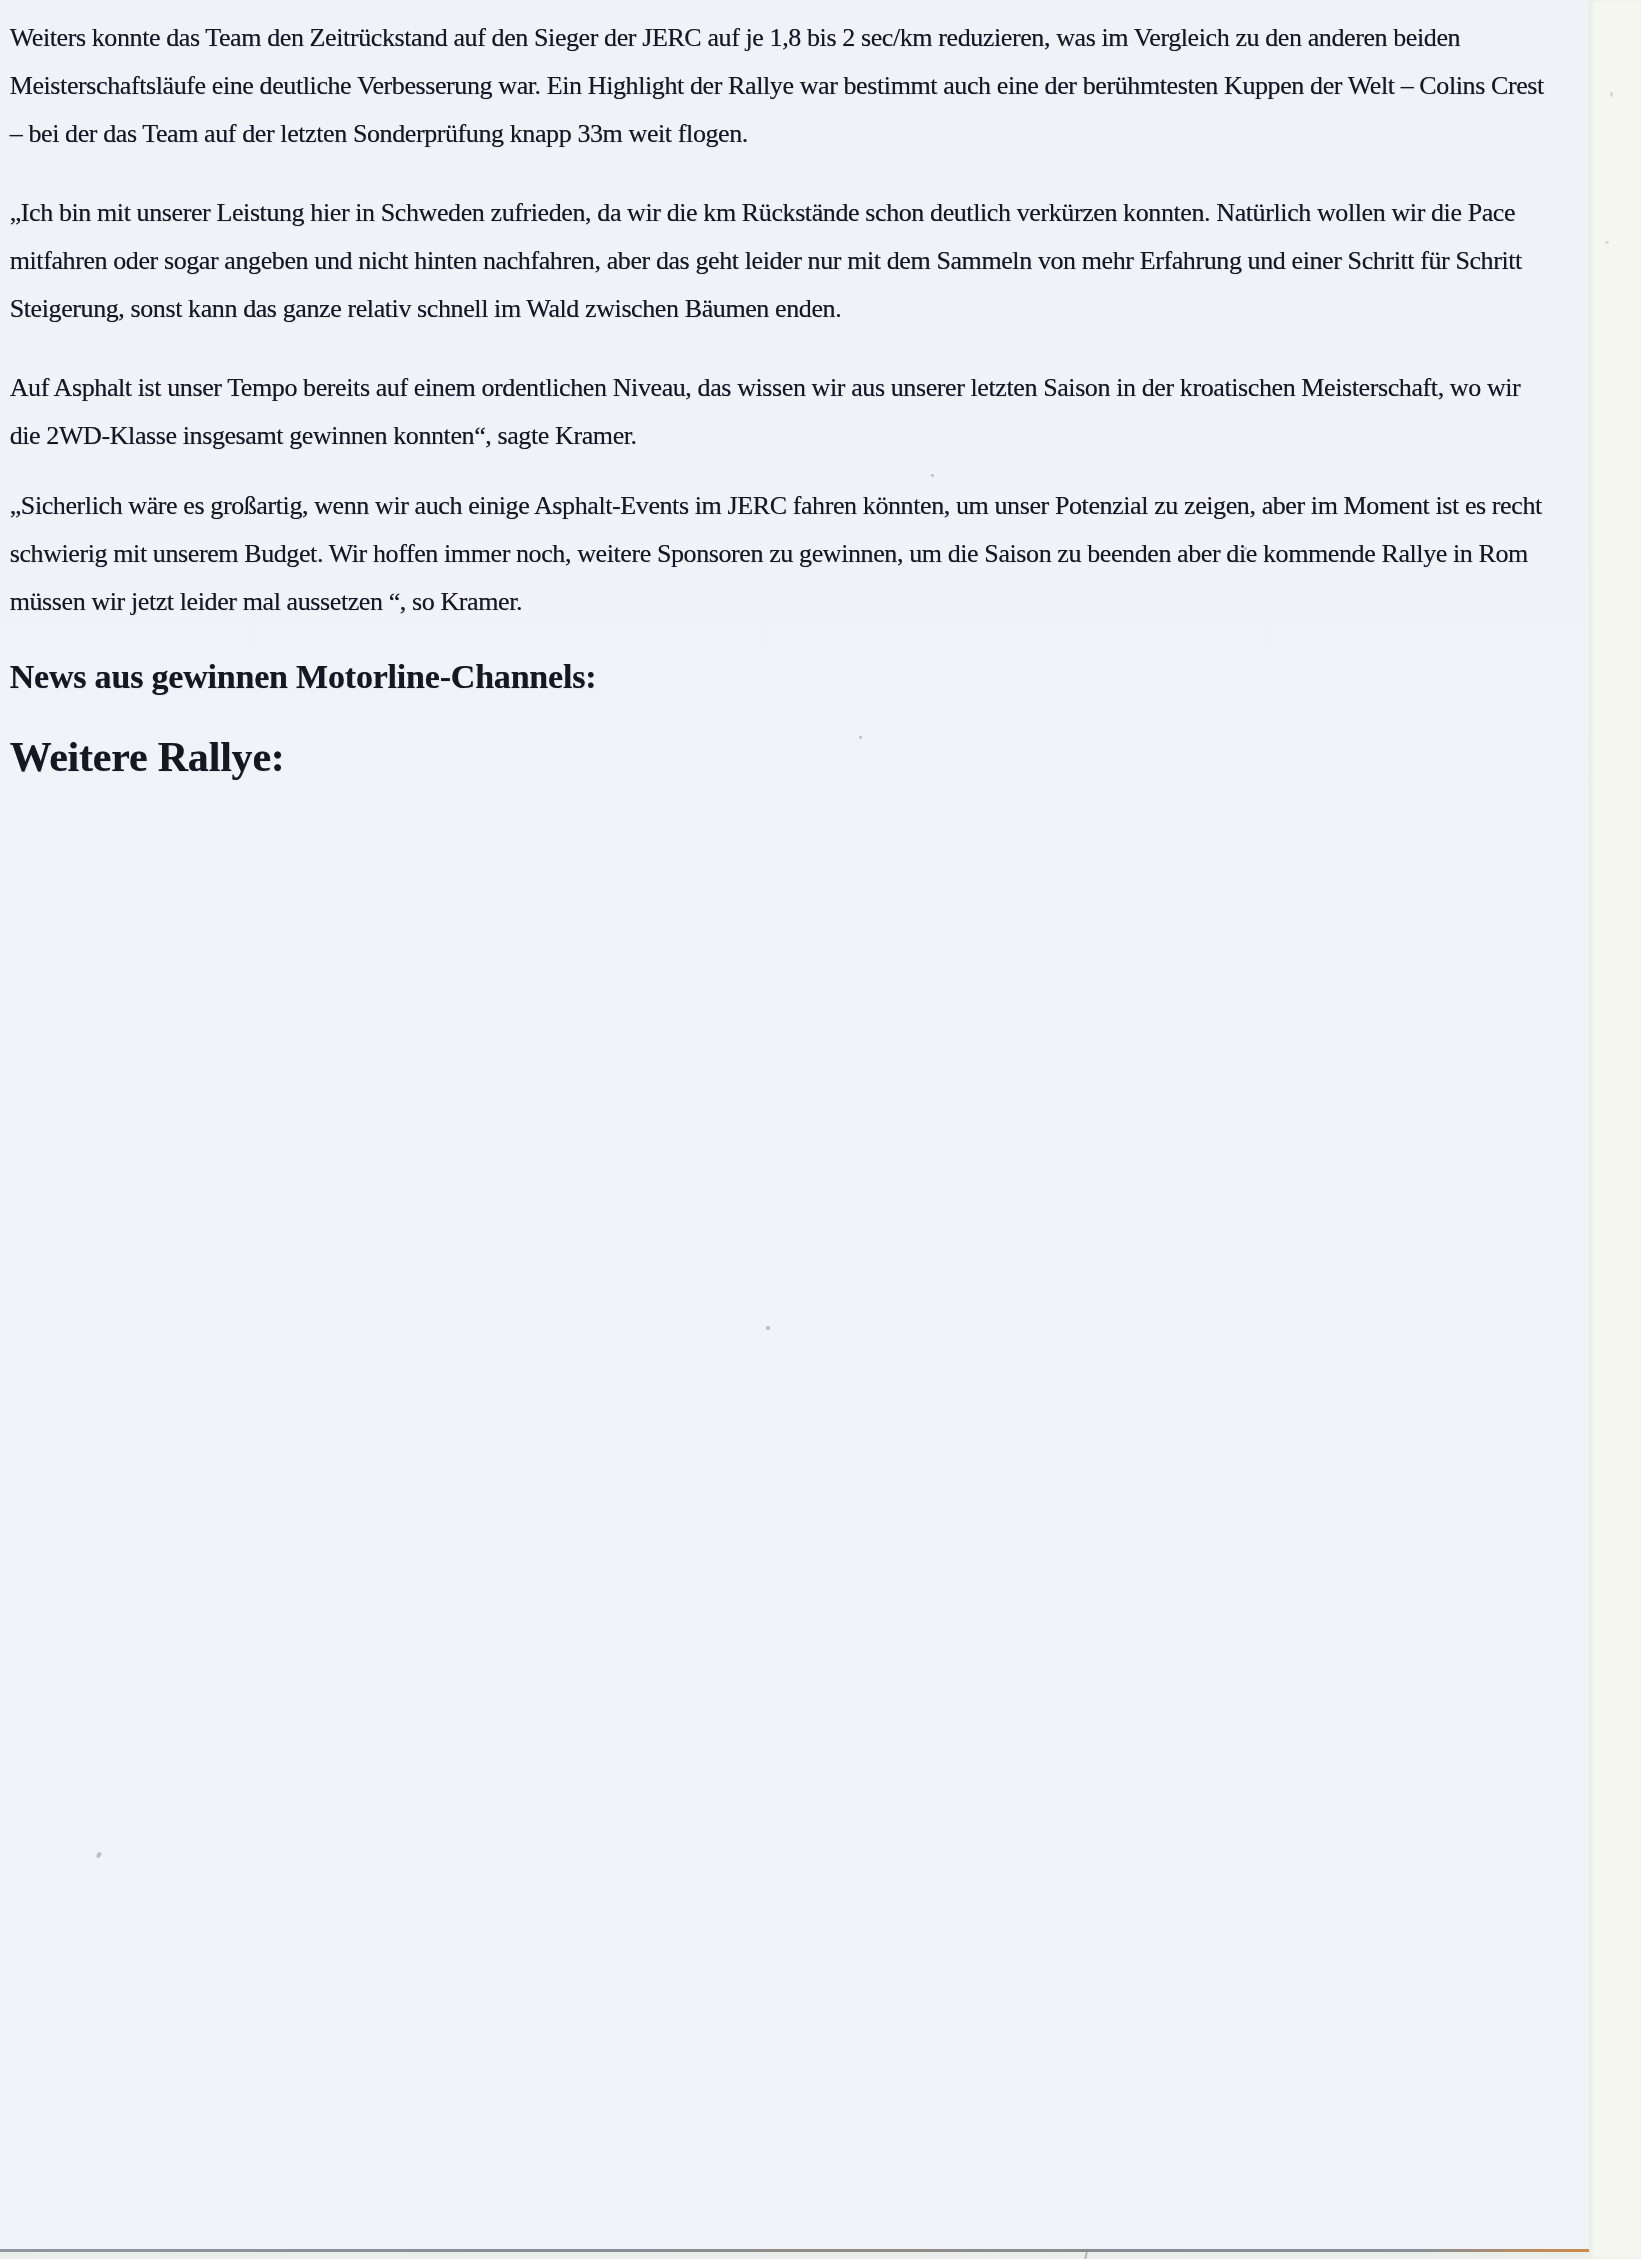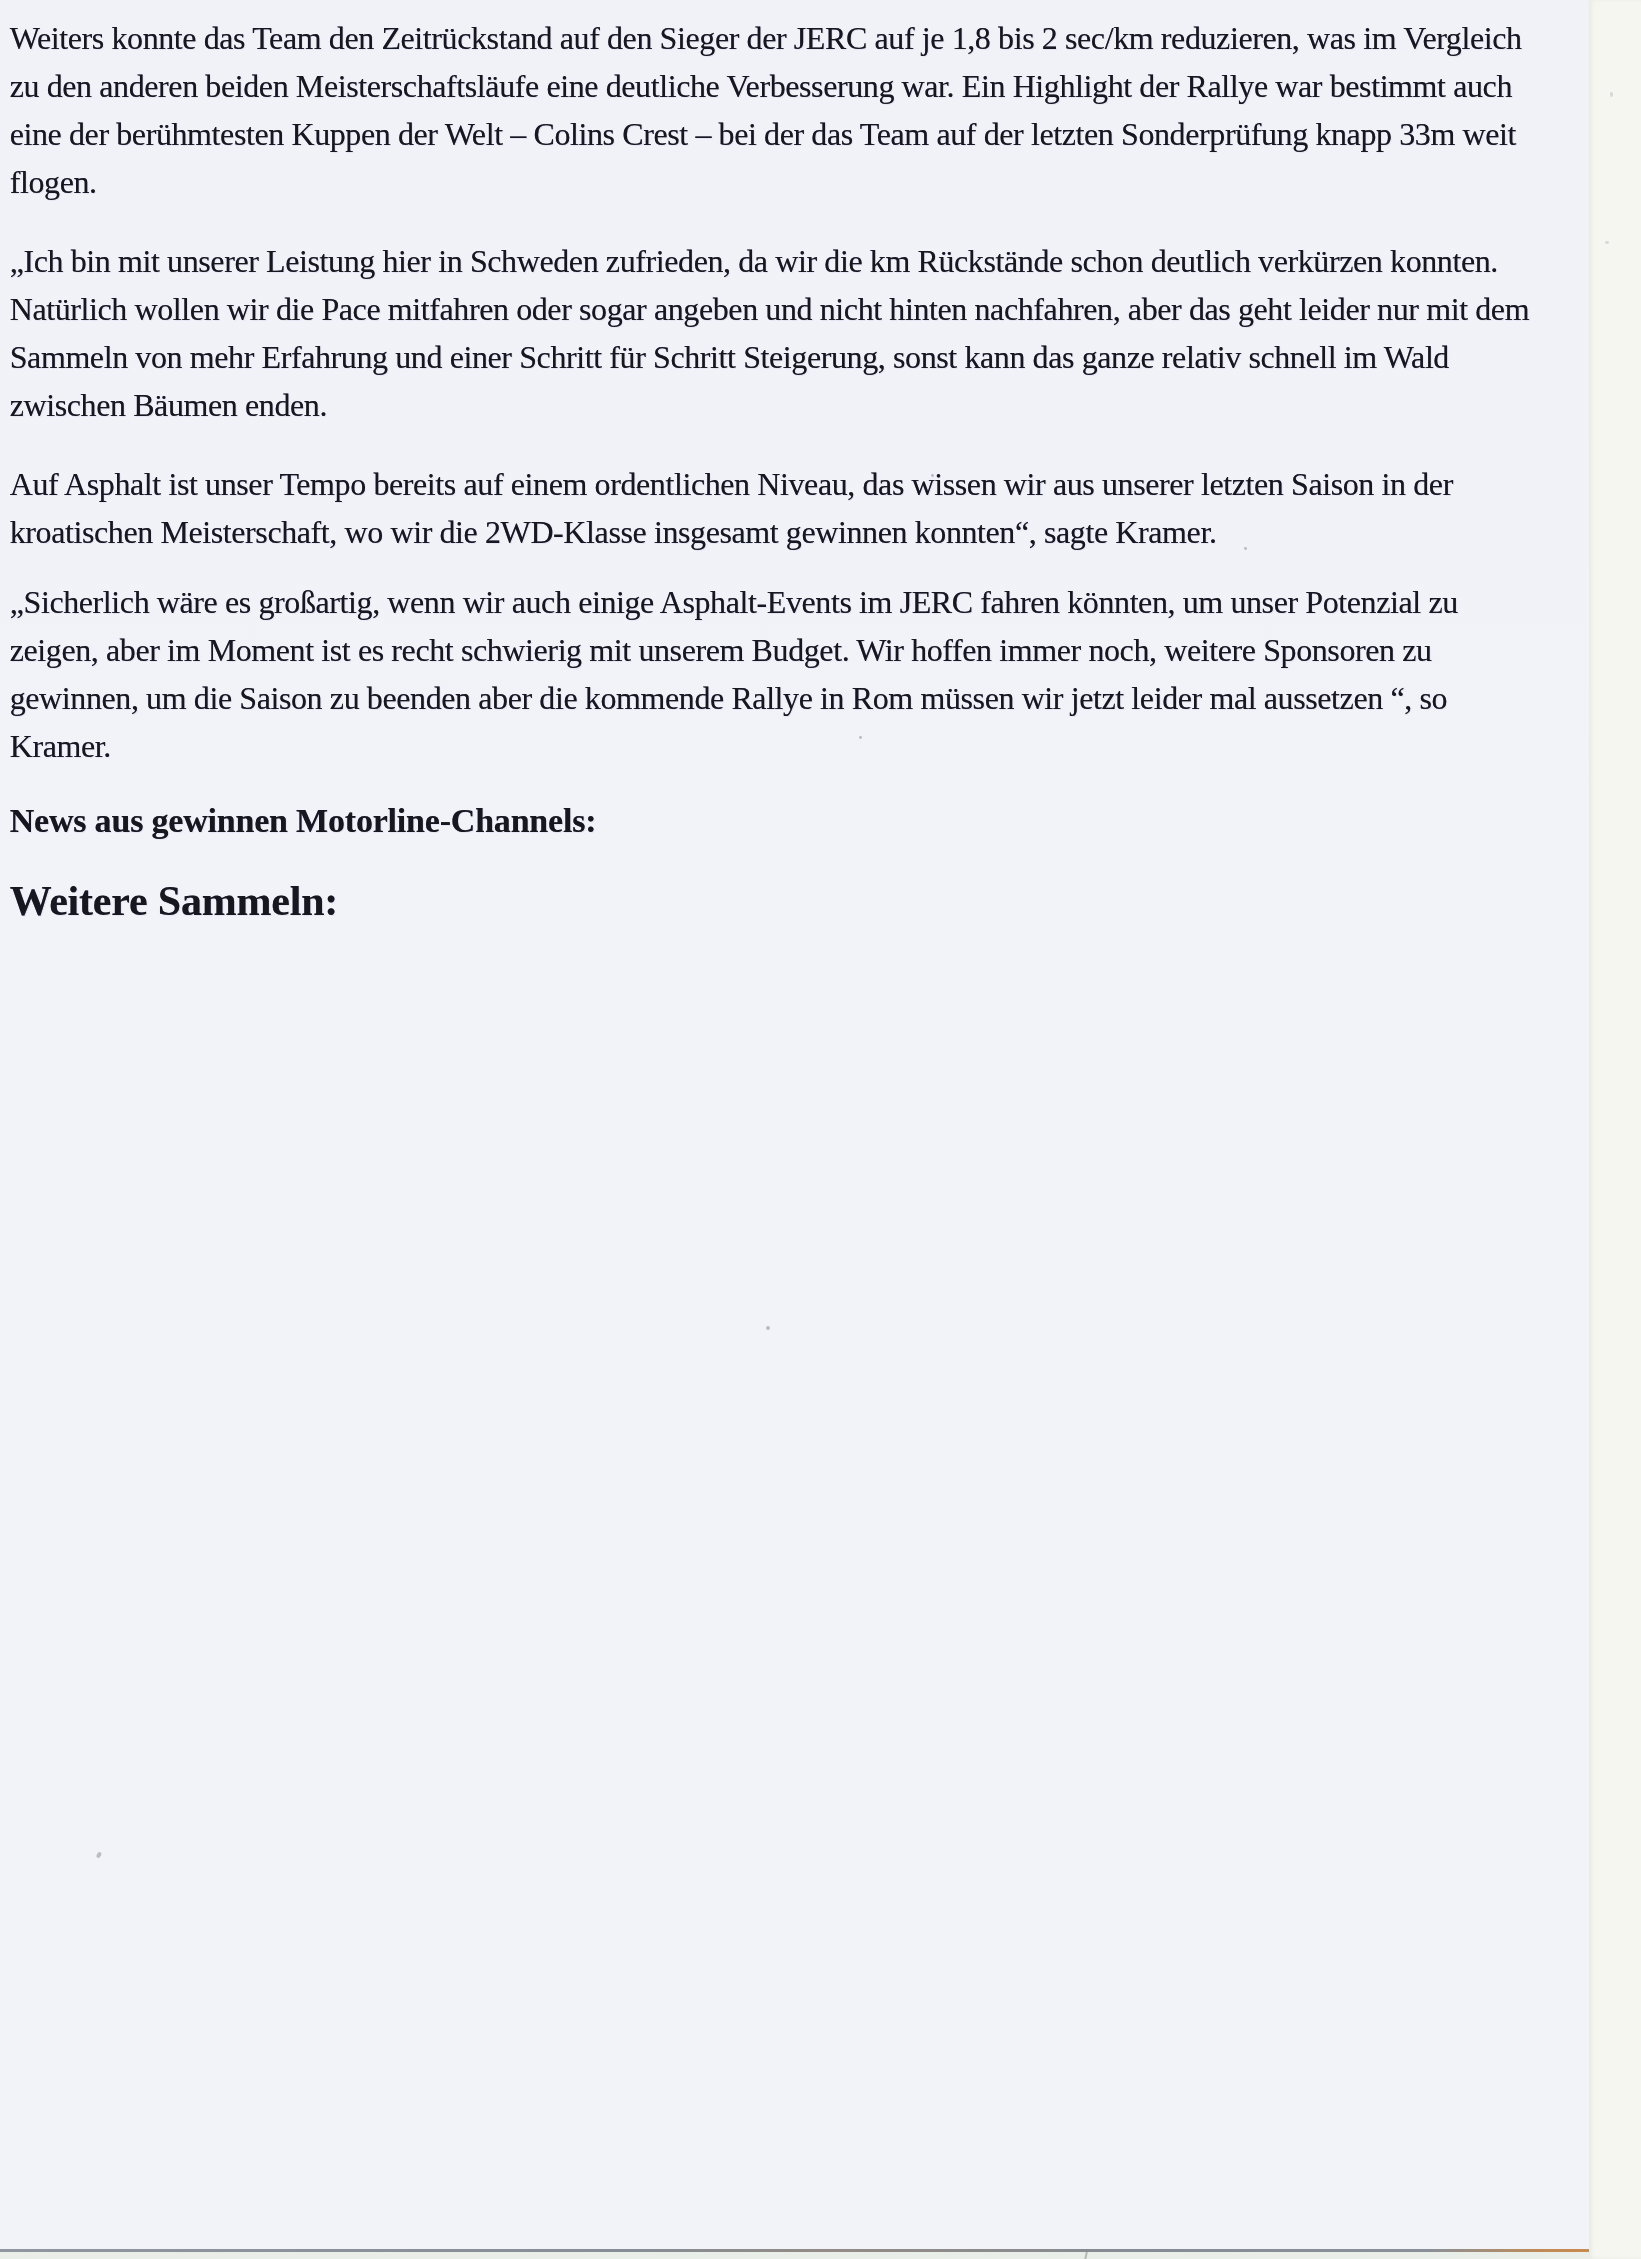--- a/index.html
+++ b/index.html
@@ -82,21 +82,21 @@
     left: 9.7px;
     top: 13.5px;
     width: 1541px;
     color: #17171f;
   }
   .content p, .content h2, .content h3 {
     text-shadow: 0 0 0.6px rgba(25,25,70,0.55), 1px 1px 0 rgba(120,135,205,0.12);
   }
   p.body-par {
     margin: 0 0 31px 0;
-    font-size: 32px;
+    font-size: 26px;
     line-height: 48px;
     letter-spacing: -0.4px;
     font-weight: 400;
   }
   p.body-par.p2 { }
   p.body-par.p3 { margin-bottom: 22px; }
   p.body-par.p4 { margin-bottom: 27px; }
   h2.sec-head {
     margin: 0 0 43px 0;
     font-size: 34px;
@@ -123,21 +123,21 @@
 
     <p class="body-par p2">„Ich bin mit unserer Leistung hier in Schweden zufrieden, da wir die km Rückstände schon deutlich verkürzen konnten. Natürlich wollen wir die Pace mitfahren oder sogar angeben und nicht hinten nachfahren, aber das geht leider nur mit dem Sammeln von mehr Erfahrung und einer Schritt für Schritt Steigerung, sonst kann das ganze relativ schnell im Wald zwischen Bäumen enden.</p>
 
     <p class="body-par p3">Auf Asphalt ist unser Tempo bereits auf einem ordentlichen Niveau, das wissen wir aus unserer letzten Saison in der kroatischen Meisterschaft, wo wir die 2WD-Klasse insgesamt gewinnen konnten“, sagte Kramer.</p>
 
     <p class="body-par p4">„Sicherlich wäre es großartig, wenn wir auch einige Asphalt-Events im JERC fahren könnten, um unser Potenzial zu zeigen, aber im Moment ist es recht schwierig mit unserem Budget. Wir hoffen immer noch, weitere Sponsoren zu gewinnen, um die Saison zu beenden aber die kommende Rallye in Rom müssen wir jetzt leider mal aussetzen “, so Kramer.</p>
 
 
     <h2 class="sec-head news">News aus gewinnen Motorline-Channels:</h2>
 
-    <h3 class="sec-head-large">Weitere Sammeln:</h3>
+    <h3 class="sec-head-large">Weitere Rallye:</h3>
   </div>
 
   <div class="scanner-right-strip"></div>
   <div class="bottom-edge-line"></div>
   <div class="bottom-strip"></div>
   <div class="bottom-scratch"></div>
   <div class="speck s1"></div>
   <div class="speck s2"></div>
   <div class="speck s3"></div>
   <div class="speck s4"></div>

